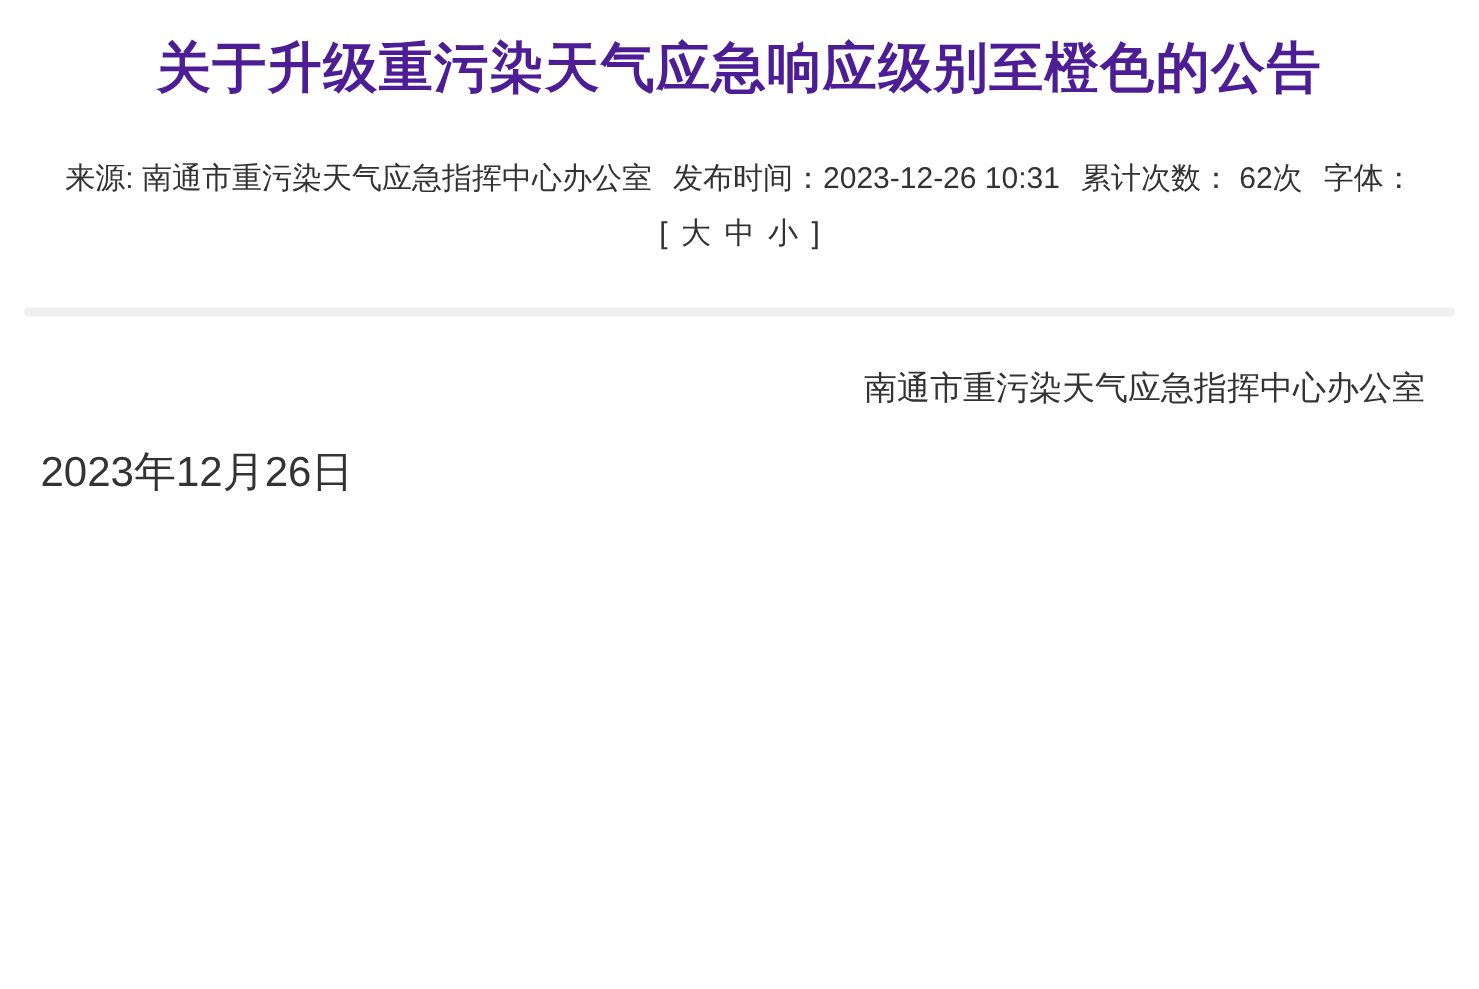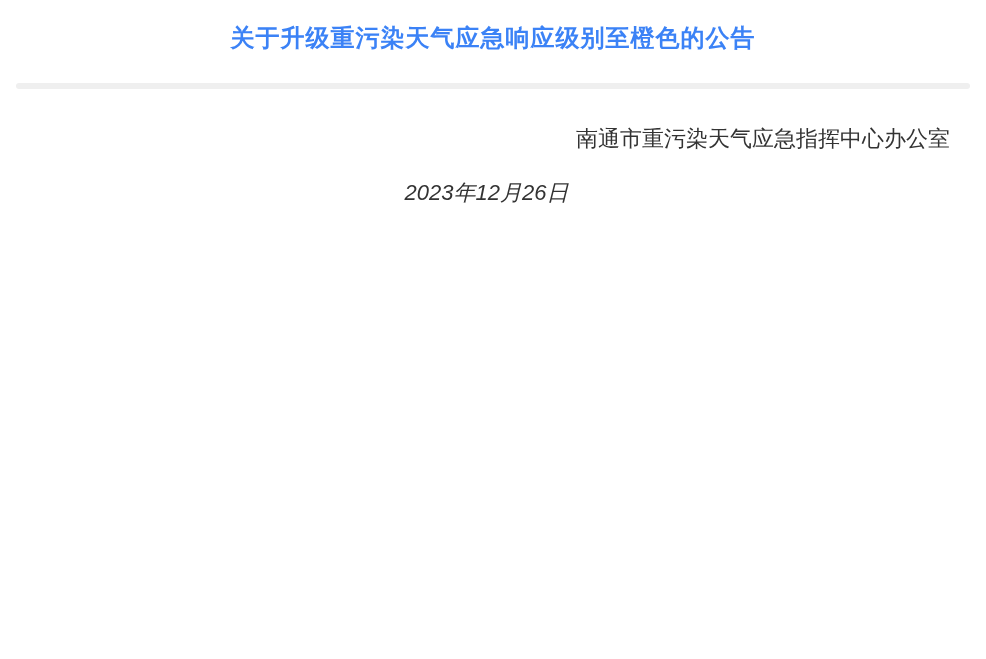--- a/index.html
+++ b/index.html
@@ -11,23 +11,23 @@
     width: 986px; height: 659px;
     overflow: hidden;
     font-family: "Liberation Sans", sans-serif;
     color: #333333;
   }
   .page { width: 986px; height: 659px; background: #ffffff; }
 
   .title {
     margin: 22px 28px 0 28px;
     text-align: center;
-    font-size: 24px;
+    font-size: 36px;
     font-weight: bold;
-    color: #3b82f6;
+    color: #4c1d95;
     line-height: 1.3;
     letter-spacing: 1px;
   }
 
   .meta {
     margin: 32px 30px 0 30px;
     text-align: center;
     font-size: 20px;
     line-height: 37px;
     color: #333333;
@@ -57,36 +57,39 @@
   }
   .article p {
     margin: 0 0 6px 0;
     text-indent: 2em;
   }
   .signature {
     text-align: right;
     font-size: 22px;
     line-height: 47px;
     margin: 6px 36px 0 27px;
+    font-family: Liberation Mono, monospace;
   }
   .date {
-    text-align: center;
-    font-size: 22px;
+    text-align: left;
+    font-size: 28px;
     line-height: 47px;
     margin: 7px 40px 0 27px;
-    font-style: italic;
   }
 </style>
 </head>
 <body>
 
 <div class="page">
 
   <h1 class="title">关于升级重污染天气应急响应级别至橙色的公告</h1>
 
+  <div class="meta">
+    <span class="seg">来源: 南通市重污染天气应急指挥中心办公室</span><span class="seg">发布时间：2023-12-26 10:31</span><span class="seg">累计次数： 62次</span><span class="seg font-links"><span>字体：[</span><a>大</a><a>中</a><a>小</a><span class="bracket-close">]</span></span>
+  </div>
 
   <div class="divider"></div>
 
   <div class="article">
   </div>
 
   <div class="signature">南通市重污染天气应急指挥中心办公室</div>
 
   <div class="date">2023年12月26日</div>
 

